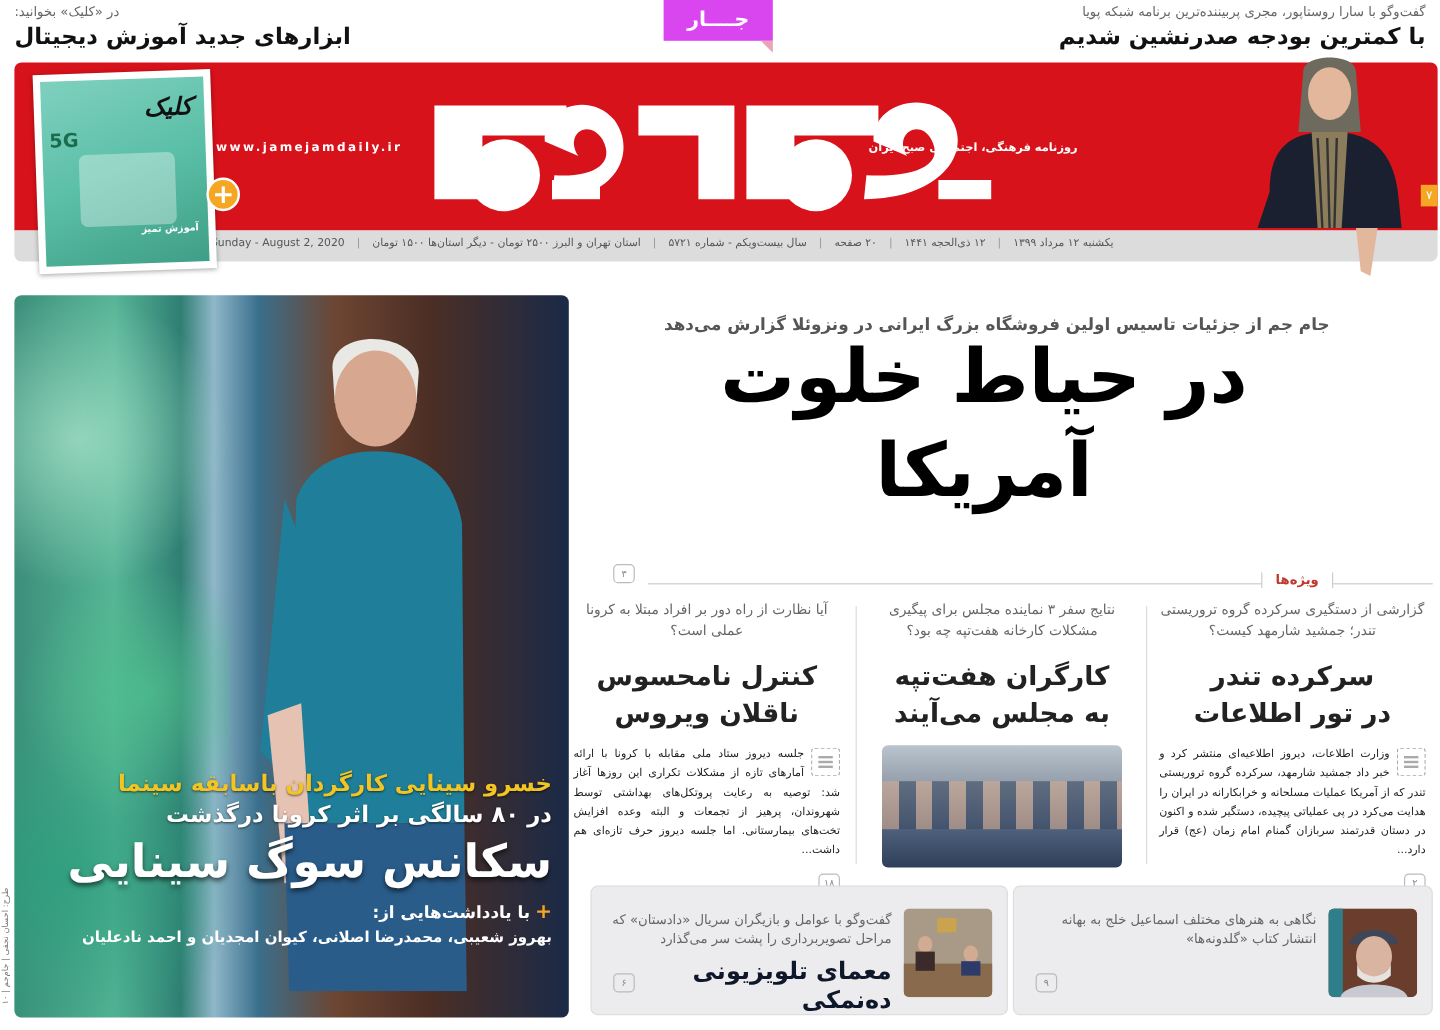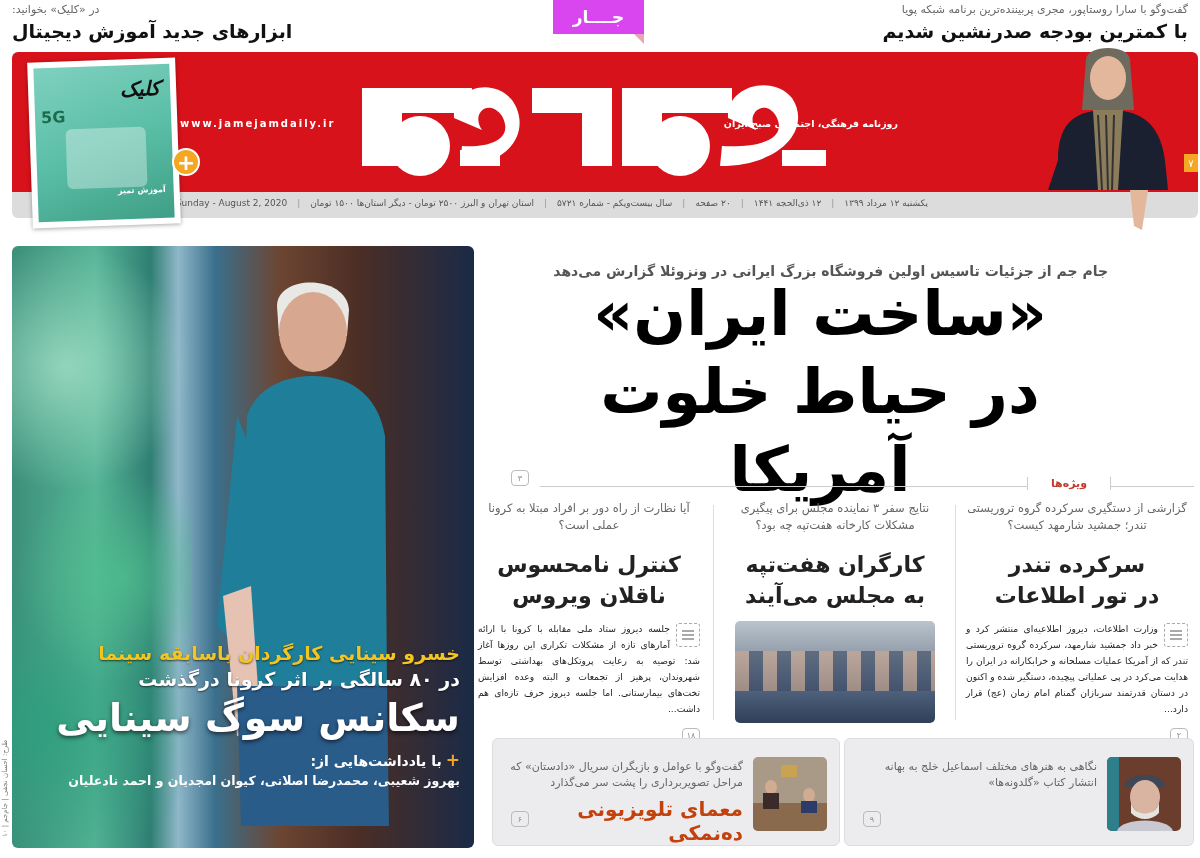--- a/index.html
+++ b/index.html
@@ -39,21 +39,21 @@
   .host-photo { position: absolute; right: 20px; top: -12px; width: 140px; height: 195px; }
   .page-badge-7 { position: absolute; right: 0; top: 102px; width: 14px; height: 18px; background: #f5a623; color: #fff; font-size: 10px; display: flex; align-items: center; justify-content: center; }
 
   
   .main-kicker { position: absolute; right: 92px; top: 243px; font-size: 14px; color: #555; font-weight: bold; margin-top: 20px; }
   .main-headline { position: absolute; right: 80px; top: 275px; width: 600px; text-align: center; font-size: 62px; font-weight: bold; line-height: 78px; color: #000; letter-spacing: -2px; }
   .pg-box { display: inline-flex; align-items: center; justify-content: center; width: 18px; height: 16px; border: 1px solid #bbb; border-radius: 4px; font-size: 8px; color: #888; background: #fff; }
   .pg-3 { position: absolute; left: 511px; top: 470px; }
 
   .features-rule { position: absolute; left: 540px; right: 6px; top: 486px; height: 1px; background: #ccc; }
-  .features-label { position: absolute; right: 89px; top: 477px; background: #fff; padding: 0 23px; font-size: 11px; font-weight: bold; color: #c0392b; border-left: 1px solid #ccc; border-right: 1px solid #ccc; }
+  .features-label { position: absolute; right: 89px; top: 477px; background: #fff; padding: 0 11px; font-size: 11px; font-weight: bold; color: #c0392b; border-left: 1px solid #ccc; border-right: 1px solid #ccc; }
 
   
   .story { position: absolute; top: 500px; width: 222px; text-align: center; }
   .story .kicker { font-size: 11.5px; color: #666; line-height: 17px; }
   .story .hed { font-size: 22px; font-weight: bold; color: #222; line-height: 31px; margin-top: 15px; letter-spacing: -0.5px; }
   .story .body { text-align: justify; font-size: 9.2px; color: #222; line-height: 16px; margin-top: 10px; position: relative; }
   .story .doc-icon { float: right; width: 24px; height: 24px; margin-left: 6px; margin-top: 2px; border: 1px dashed #aaa; border-radius: 3px; position: relative; }
   .story .doc-icon::before { content: ""; position: absolute; left: 5px; top: 6px; width: 12px; height: 2px; background: #aaa; box-shadow: 0 4px 0 #aaa, 0 8px 0 #aaa; }
   .story .pg { margin-top: 6px; text-align: right; }
   .story-1 { right: 12px; }
@@ -63,21 +63,21 @@
   .story-photo { width: 200px; height: 102px; border-radius: 5px; margin: 10px auto 0; background: linear-gradient(180deg, #b9c4cf 0%, #8f9aa6 35%, #4d5f7a 70%, #2f3f58 100%); position: relative; overflow: hidden; }
   .story-photo .faces { position: absolute; left: 0; right: 0; top: 30px; height: 40px; background: repeating-linear-gradient(90deg, #d2a98f 0 14px, #3b4a63 14px 28px); opacity: 0.6; }
 
   
   .bottom-box { position: absolute; top: 738px; height: 108px; background: #ececee; border: 1px solid #ddd; border-radius: 6px; }
   .bb-right { right: 6px; width: 350px; }
   .bb-left { right: 360px; width: 348px; }
   .bottom-box .thumb { position: absolute; right: 12px; top: 18px; width: 74px; height: 74px; border-radius: 5px; overflow: hidden; }
   .bottom-box .txt { position: absolute; right: 96px; top: 20px; width: 240px; text-align: right; }
   .bottom-box .kicker { font-size: 11px; color: #666; line-height: 16px; }
-  .bottom-box .hed { font-size: 20px; font-weight: bold; color: #c2410c; margin-top: 6px; }
+  .bottom-box .hed { font-size: 20px; font-weight: bold; color: #0f172a; margin-top: 6px; }
   .bottom-box .pg-box { position: absolute; left: 18px; top: 72px; background: transparent; }
 
   
   .feature { position: absolute; left: 12px; top: 246px; width: 462px; height: 602px; border-radius: 6px; overflow: hidden; background: linear-gradient(90deg, #3c8f7a 0%, #56b596 18%, #2f7f73 30%, #8fb7c9 36%, #3a6f8c 44%, #6d4532 58%, #4b2e25 75%, #1a2a47 100%); }
   .feature .paint-left { position: absolute; left: 0; top: 0; width: 180px; height: 100%; background: radial-gradient(circle at 30% 20%, #a4e0c8 0, transparent 25%), radial-gradient(circle at 60% 55%, #4fbf8e 0, transparent 30%), radial-gradient(circle at 20% 80%, #2d9f7d 0, transparent 30%); opacity: 0.8; }
   .feature .man { position: absolute; left: 205px; top: 20px; width: 180px; height: 560px; }
   .feature .text { position: absolute; right: 14px; top: 396px; width: 440px; text-align: right; }
   .feature .kicker1 { font-size: 19px; font-weight: bold; color: #f3c522; text-shadow: 0 1px 2px rgba(0,0,0,0.6); }
   .feature .kicker2 { font-size: 19px; font-weight: bold; color: #fff; margin-top: 4px; text-shadow: 0 1px 2px rgba(0,0,0,0.6); }
   .feature .hed { font-size: 38px; font-weight: bold; color: #fff; margin-top: 6px; letter-spacing: -1px; text-shadow: 0 2px 4px rgba(0,0,0,0.6); }
@@ -155,21 +155,20 @@
     <ellipse cx="70" cy="38" rx="18" ry="22" fill="#e2b79c"></ellipse>
     <path d="M55 70 L 85 70 L 80 150 L 60 150 Z" fill="#8b7d5b"></path>
     <path d="M60 75 L 64 150 M 68 75 L 70 150 M 76 75 L 74 150" stroke="#333" stroke-width="2"></path>
     <path d="M92 150 L 110 150 L 104 190 L 96 186 Z" fill="#e2b79c"></path>
   </svg>
   <div class="page-badge-7">۷</div>
 </div>
 
 <div class="main-kicker">جام جم از جزئیات تاسیس اولین فروشگاه بزرگ ایرانی در ونزوئلا گزارش می‌دهد</div>
 <div class="main-headline">
-  <div>«ساخت ایران»</div>
   <div>در حیاط خلوت آمریکا</div>
 </div>
 <span class="pg-box pg-3">۳</span>
 
 <div class="features-rule"></div>
 <div class="features-label">ویژه‌ها</div>
 
 <div class="story story-1">
   <div class="kicker">گزارشی از دستگیری سرکرده گروه تروریستی تندر؛ جمشید شارمهد کیست؟</div>
   <div class="hed">

